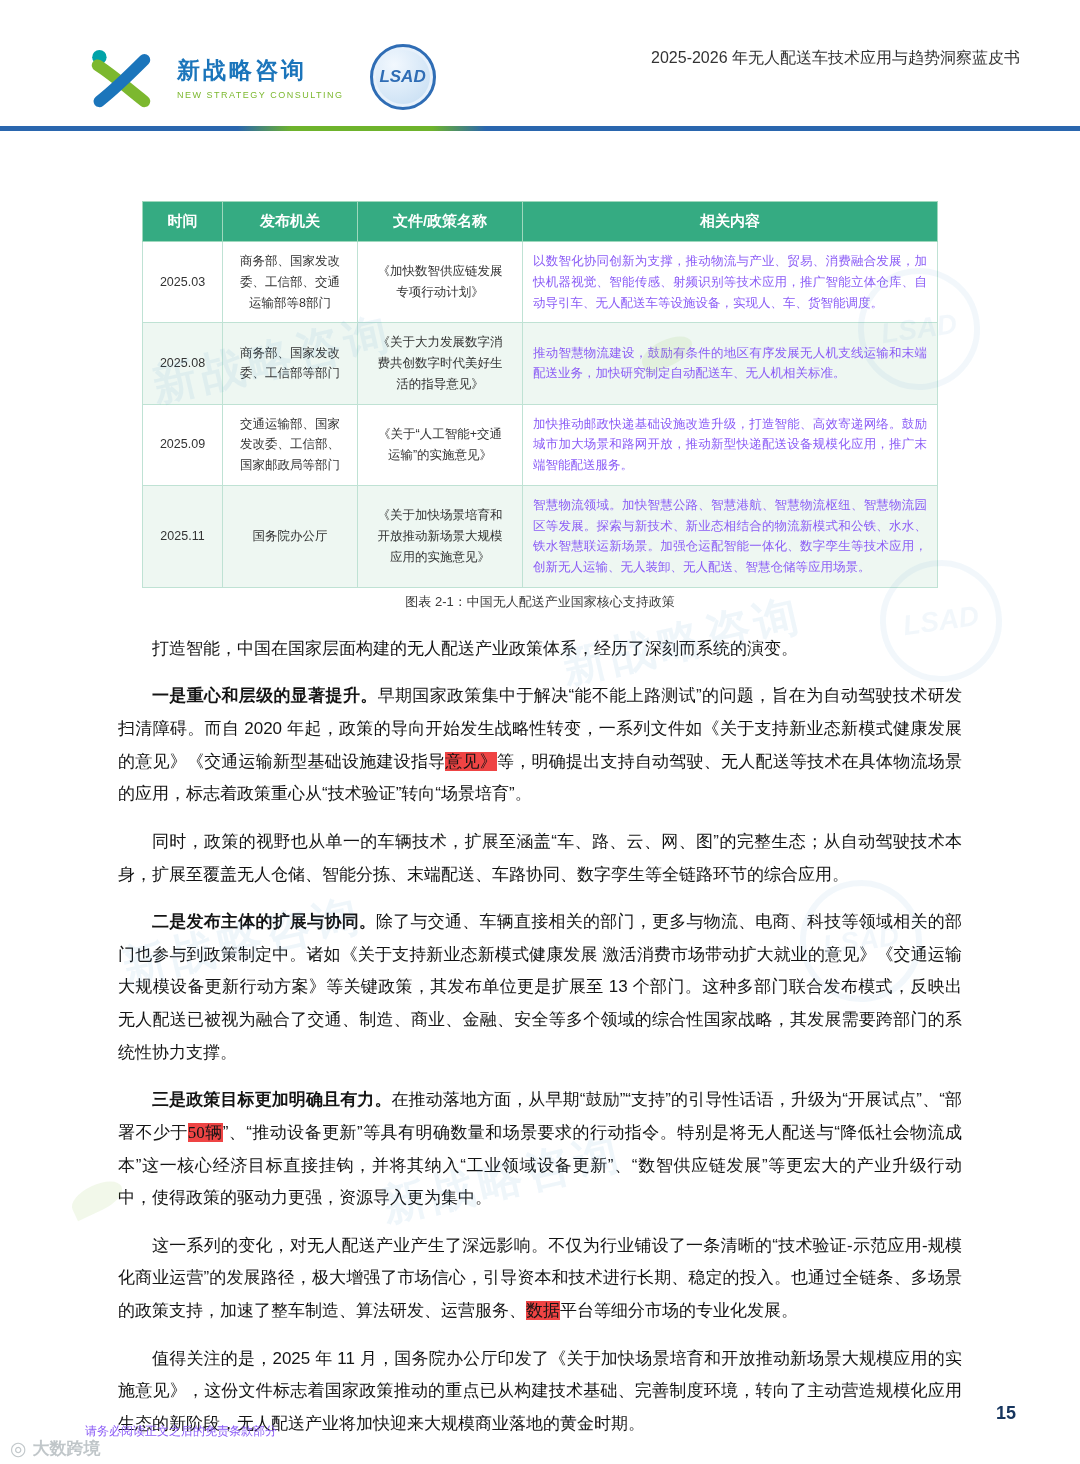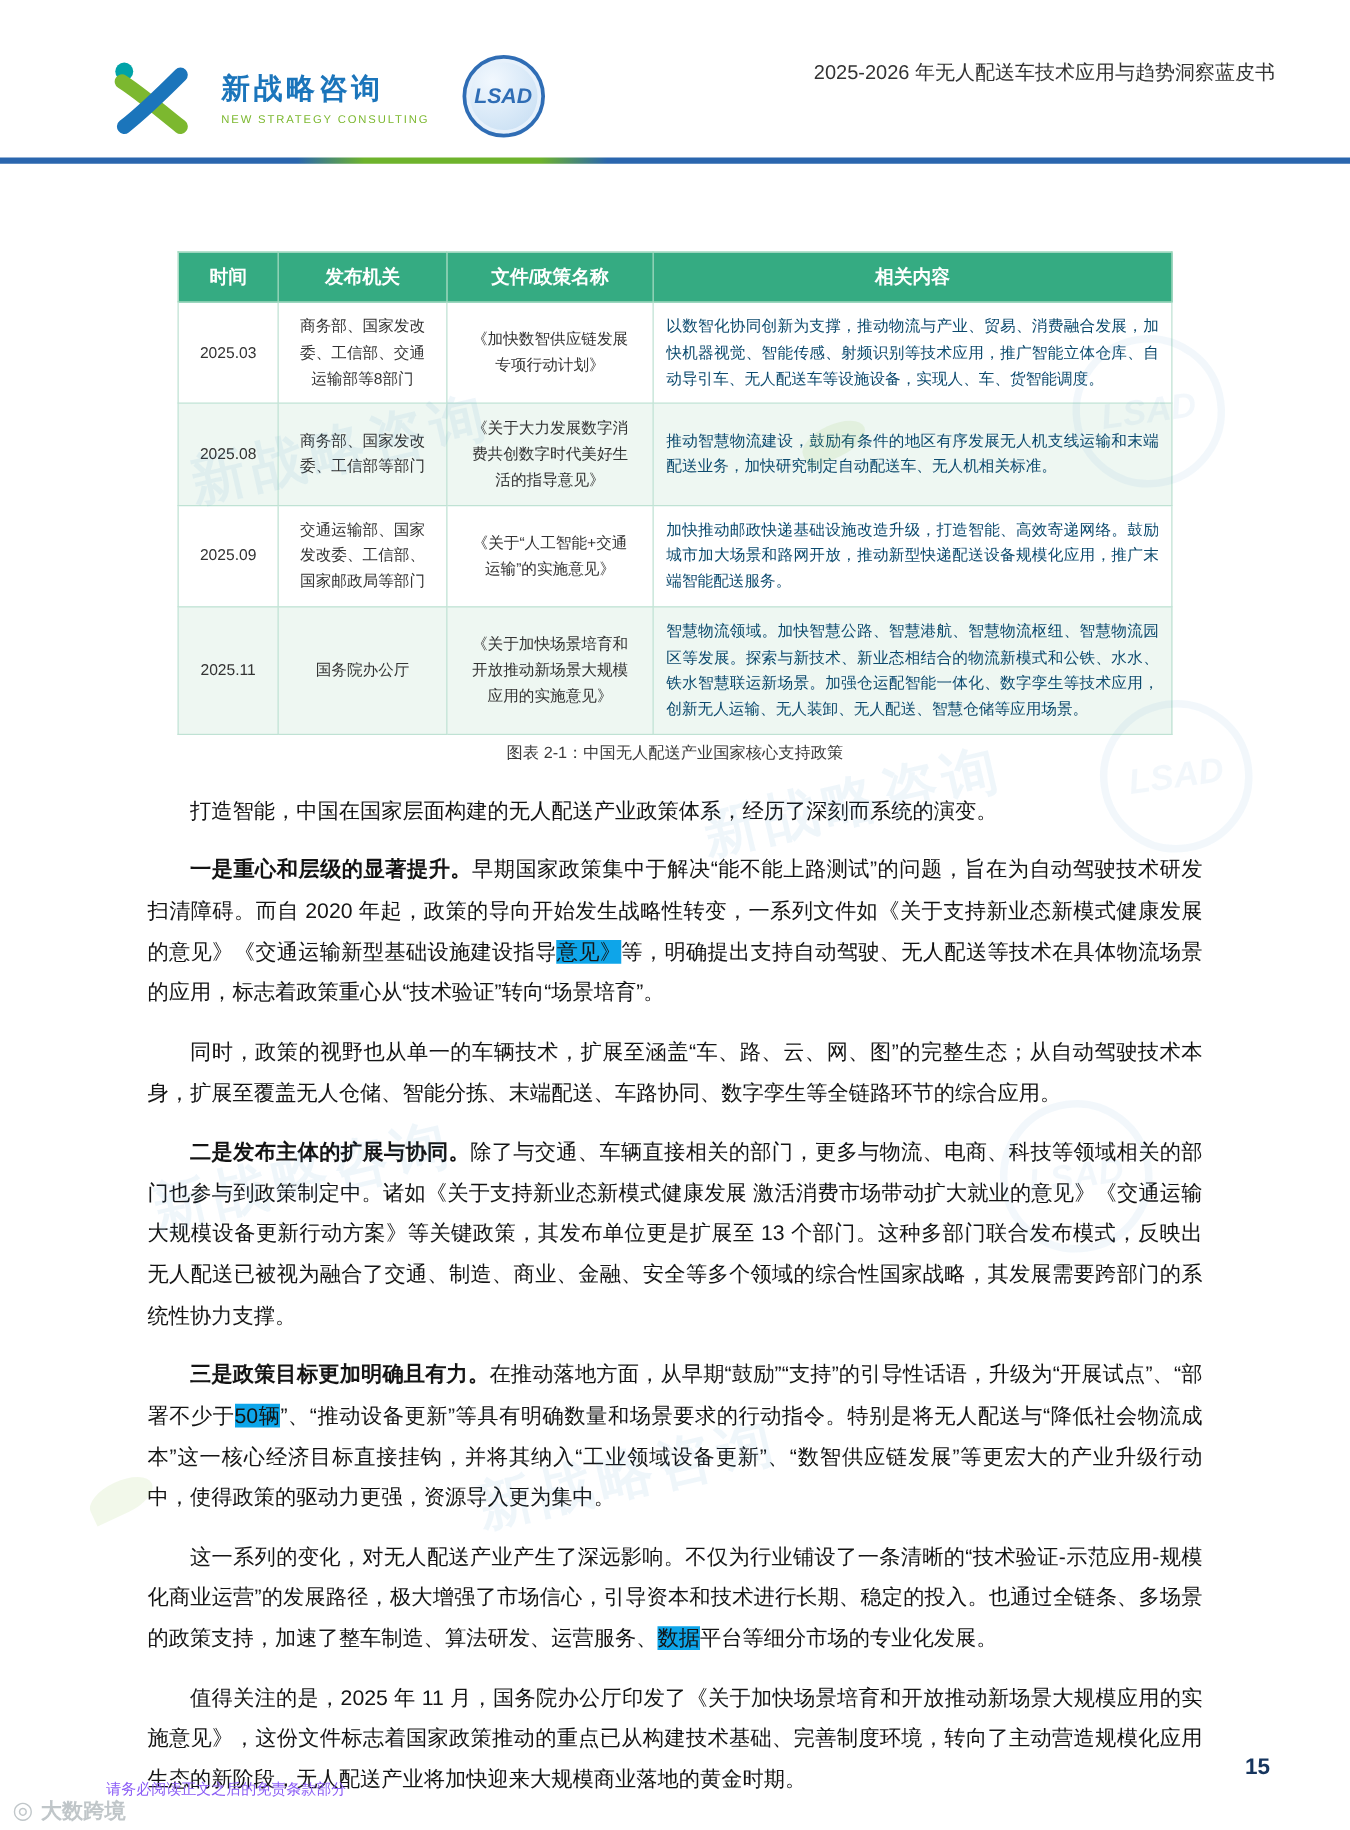--- a/index.html
+++ b/index.html
@@ -25,29 +25,29 @@
 
   
   .policy-table{width:795px;margin:70px auto 0;border-collapse:collapse;table-layout:fixed;padding-left:14px;}
   .policy-table th{background:#35ab82;color:#fff;font-size:15px;font-weight:bold;
                    padding:10px 6px;border:1px solid #9fd8bd;}
   .policy-table td{border:1px solid #bfe2d4;font-size:12.5px;color:#333;
                    padding:9px 10px;vertical-align:middle;line-height:1.66;}
   .policy-table td.c0{text-align:center;}
   .policy-table td.c1{text-align:center;padding:9px 13px;}
   .policy-table td.c2{text-align:center;padding:9px 14px;}
-  .policy-table td.c3{color:#0c4a6e;text-align:justify;}
+  .policy-table td.c3{color:#8b5cf6;text-align:justify;}
   .policy-table tbody tr:nth-child(even){background:#eef7f2;}
   .caption{text-align:center;font-size:13px;color:#3a3a3a;margin-top:5px;}
 
   
   article{padding:0 118px;margin-top:22px;font-size:17px;color:#141414;text-align:justify;}
   article p{margin:0 0 15px;text-indent:2em;line-height:1.92;}
   .b{font-weight:bold;}
-  .hl{background:#0ea5e9;}
+  .hl{background:#ef4444;font-family:Liberation Serif, serif;}
 
   
   .disclaimer{position:absolute;left:85px;bottom:24px;font-size:12px;color:#8b5cf6;}
   .page-num{position:absolute;right:64px;bottom:40px;font-size:18px;font-weight:bold;color:#16355e;}
   .corner-brand{position:absolute;left:10px;bottom:4px;display:flex;align-items:center;gap:6px;
                 color:#97a1a6;font-size:17px;font-weight:bold;opacity:.6;}
   .cb-icon{font-size:19px;font-weight:normal;}
 
   
   .wm{position:absolute;pointer-events:none;user-select:none;}

